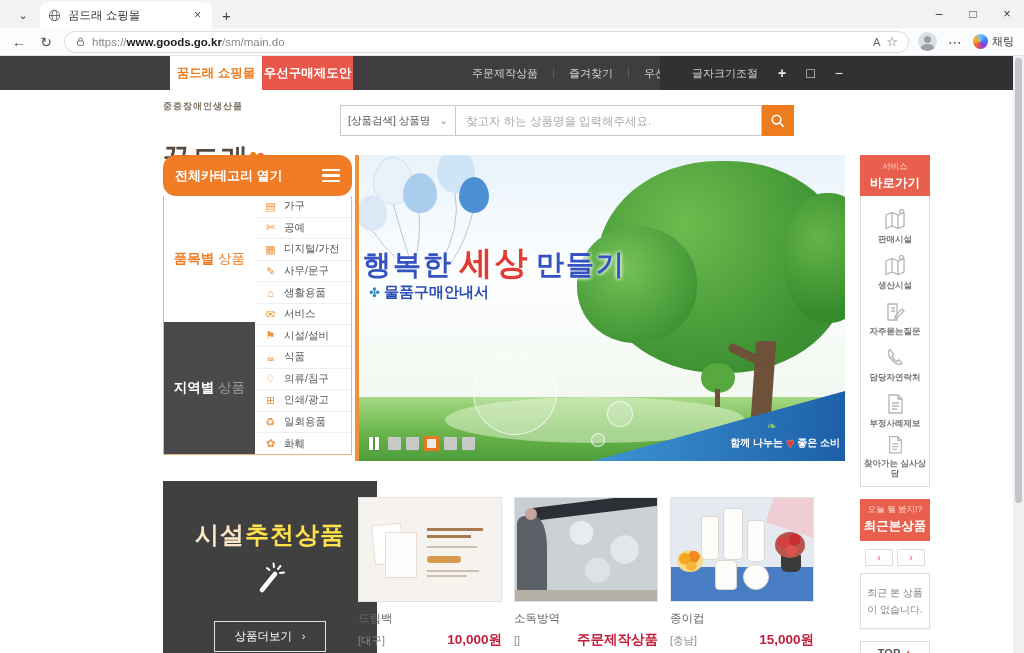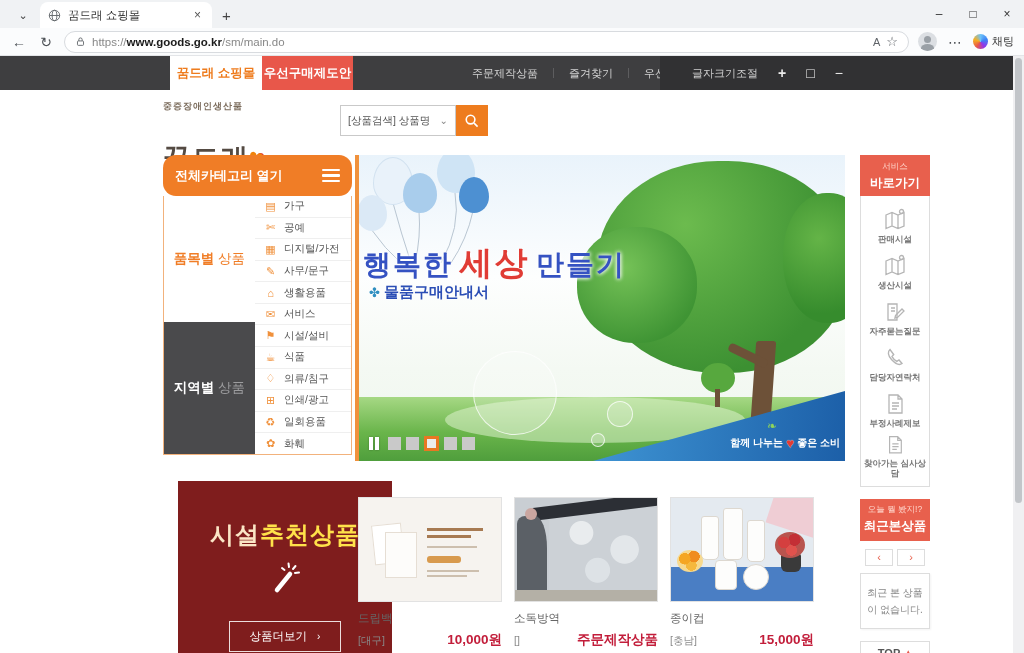--- a/index.html
+++ b/index.html
@@ -160,21 +160,21 @@
                        font-size:11px; line-height:1; }
   .recent-box { margin-top:7px; border:1px solid #ddd; background:#fff; height:56px; display:flex;
                 align-items:center; justify-content:center; text-align:center;
                 font-size:10px; color:#888; line-height:1.7; box-shadow:1px 1px 2px rgba(0,0,0,.05); }
   .top-btn { margin-top:12px; border:1px solid #ddd; background:#fff; height:23px; display:flex;
              align-items:center; justify-content:center; gap:4px; }
   .top-btn .t { font-size:11px; font-weight:bold; color:#555; }
   .top-btn .a { font-size:8px; color:#e8574a; }
 
   
-  .promo { position:absolute; left:178px; top:425px; width:214px; height:172px; background:#7f1d1d;
+  .promo { position:absolute; left:163px; top:425px; width:214px; height:172px; background:#404040;
            text-align:center; color:#fff; }
   .promo-title { margin-top:38px; font-size:24px; font-weight:bold; letter-spacing:1px; }
   .promo-title .p1 { color:#fbe6c6; }
   .promo-title .p2 { color:#ffe24a; }
   .promo-wand { margin-top:10px; }
   .promo-more { display:inline-block; margin-top:22px; border:1px solid rgba(255,255,255,.85);
                 padding:7px 20px; font-size:11.5px; color:#fff; background:transparent; }
   .promo-more .ar { margin-left:10px; font-size:10px; }
   .promo-arrow { position:absolute; right:-7px; top:80px; width:0; height:0;
                  border-left:8px solid #e7604e; border-top:7px solid transparent; border-bottom:7px solid transparent; }
@@ -307,20 +307,21 @@
         <span class="logo-main">꿈드래</span>
         <span class="logo-heart">♥</span>
         <span class="logo-heart-dot"></span>
       </div>
     </div>
     <div class="search">
       <div class="search-select">
         <span>[상품검색] 상품명</span>
         <span class="chev">⌄</span>
       </div>
+      <input class="search-input" placeholder="찾고자 하는 상품명을 입력해주세요." style="">
       <button class="search-btn">
         <svg width="16" height="16" viewBox="0 0 20 20">
           <circle cx="8.2" cy="8.2" r="5.4" fill="none" stroke="#fff" stroke-width="2"></circle>
           <line x1="12.6" y1="12.6" x2="17" y2="17" stroke="#fff" stroke-width="2"></line>
         </svg>
       </button>
     </div>
   </div>
 
   <div class="cat">

